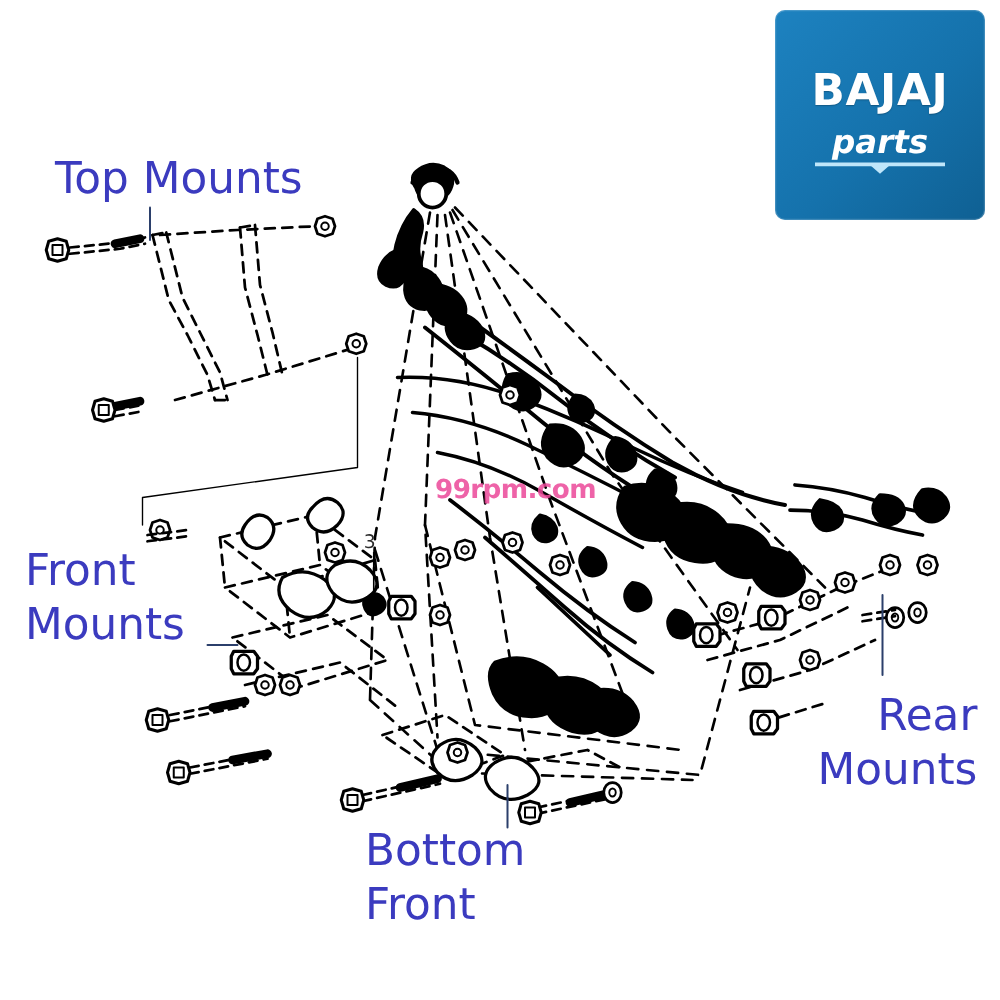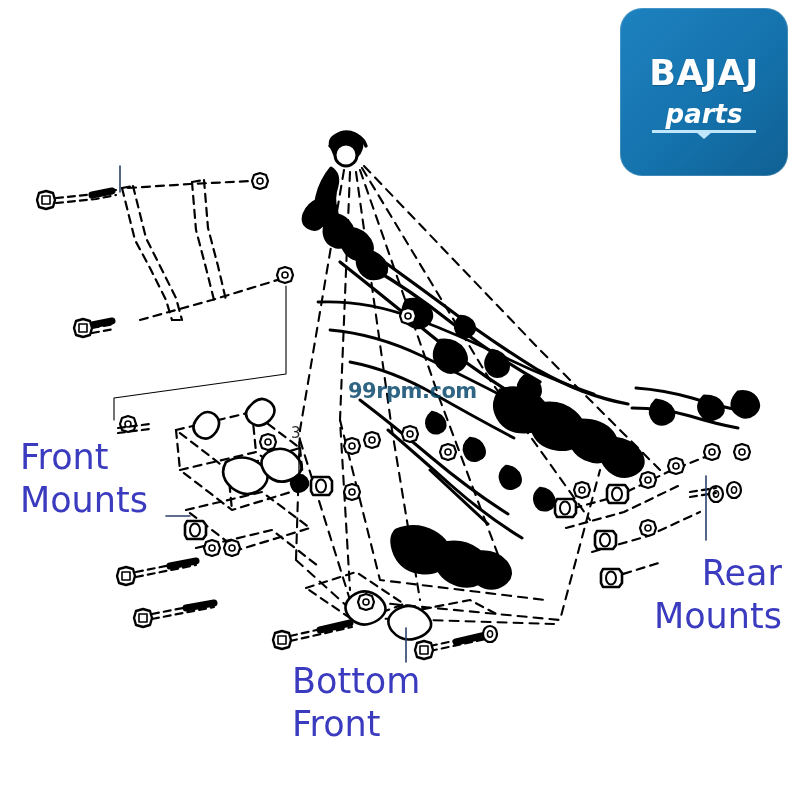--- a/index.html
+++ b/index.html
@@ -30,21 +30,21 @@
 
   
   .watermark {
     position: absolute;
     left: 348px;
     top: 379px;
     font-family: "DejaVu Sans", sans-serif;
     font-size: 21px;
     font-weight: 700;
     letter-spacing: -0.5px;
-    color: #0c4a6e;
+    color: #ec4899;
     opacity: 0.85;
     white-space: nowrap;
     pointer-events: none;
   }
 
   
   .callout {
     position: absolute;
     color: #3b3bbf;
     font-family: "DejaVu Sans", sans-serif;
@@ -68,21 +68,21 @@
     font-size: 15px;
   }
 
   
   #logo {
     position: absolute;
     left: 620px;
     top: 8px;
     width: 168px;
     height: 168px;
-    border-radius: 22px;
+    border-radius: 8px;
     background: #1b7bb9;
     background-image: linear-gradient(135deg, #1d82c0 0%, #1572ac 55%, #0f6093 100%);
     box-shadow: 0 0 0 1px rgba(255,255,255,0.18) inset;
     overflow: hidden;
   }
   #logo .logo-inner {
     position: absolute;
     left: 0; top: 0; right: 0; bottom: 0;
     display: flex;
     flex-direction: column;
@@ -389,20 +389,21 @@
       <use href="#nutsm" x="448" y="452"></use>
       <use href="#nutsm" x="352" y="446"></use>
       <use href="#bushing" x="322" y="486"></use>
       <use href="#nutsm" x="352" y="492"></use>
 
     </g>
   </svg>
 
   <div class="watermark">99rpm.com</div>
 
+  <div class="callout" id="label-top">Top Mounts</div>
 
   <div class="callout" id="label-front">Front
 Mounts</div>
 
   <div class="callout" id="label-bottom">Bottom
 Front</div>
 
   <div class="callout" id="label-rear">Rear
 Mounts</div>
 

